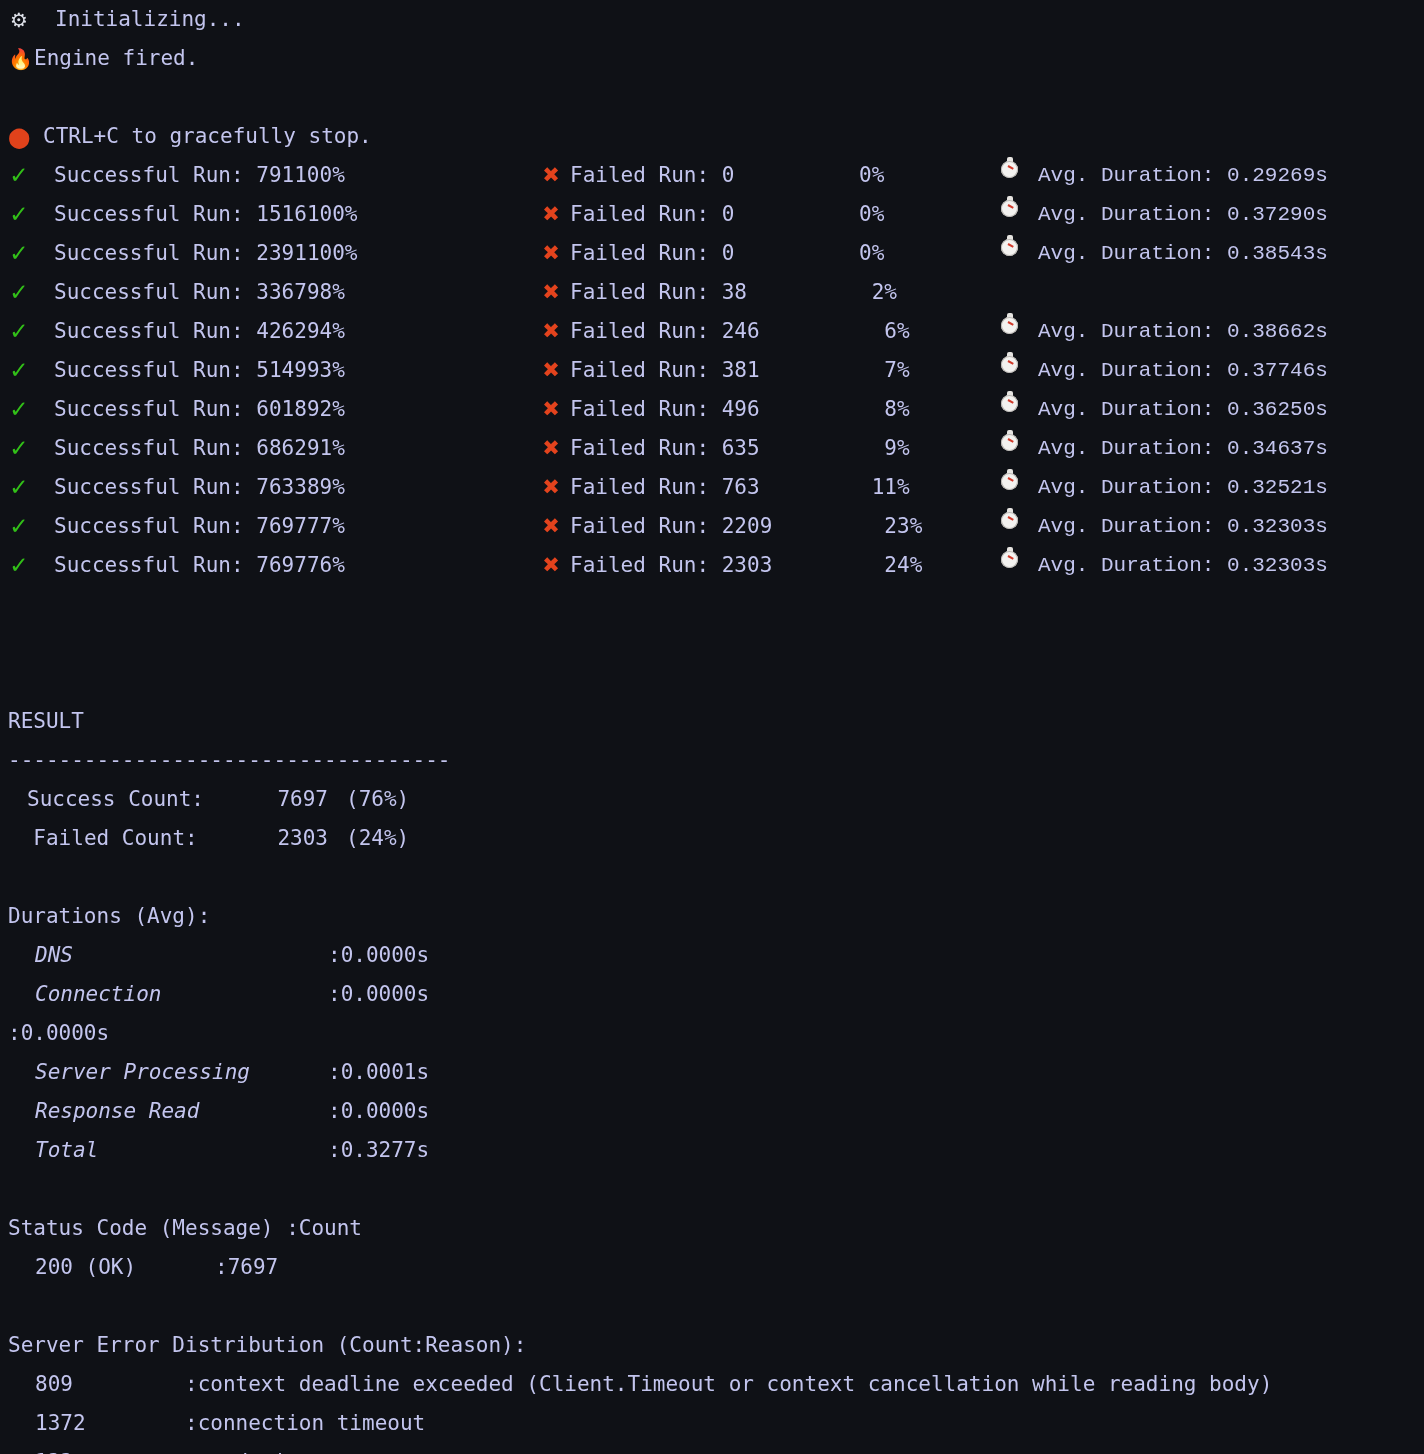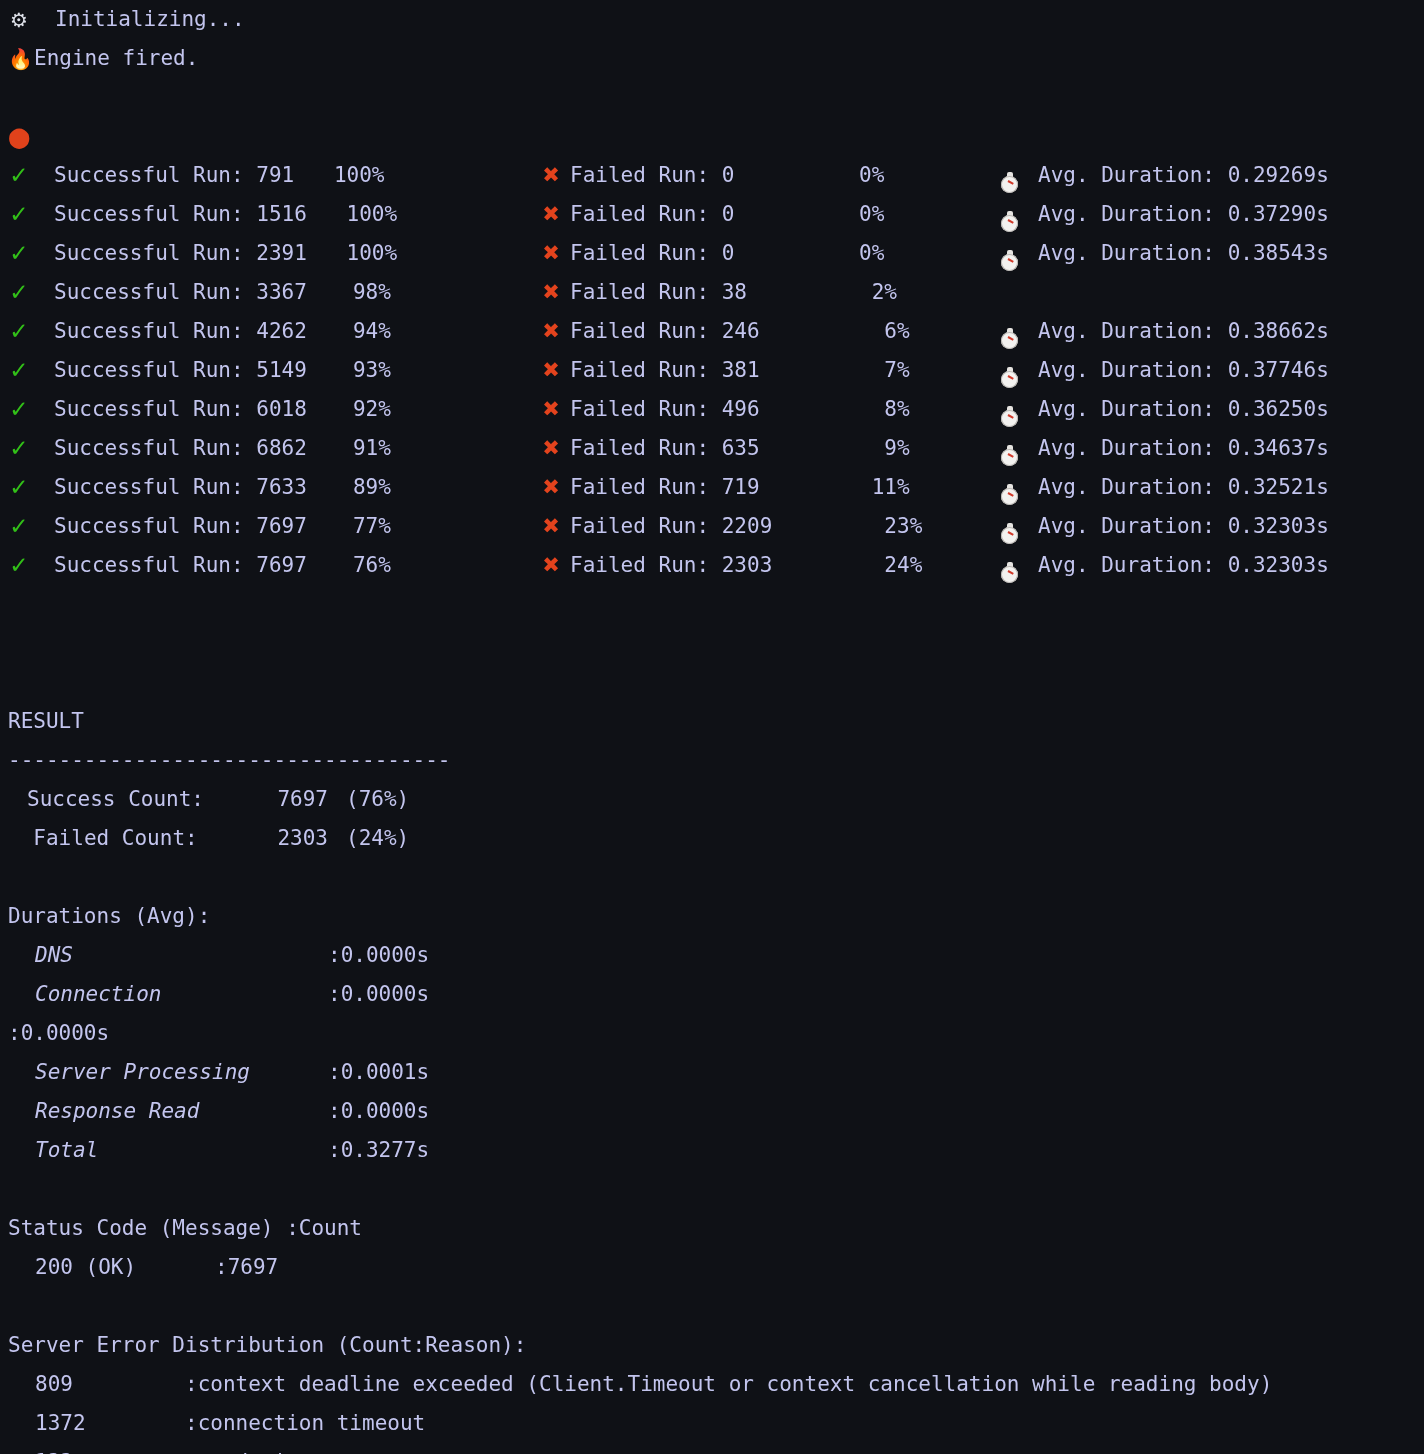--- a/index.html
+++ b/index.html
@@ -95,28 +95,28 @@
     width: 6px; height: 2px;
     background: #d03a2a;
     transform: rotate(28deg);
     transform-origin: left center;
   }
 
   
   .runrow { display: flex; align-items: center; height: 39px; }
   .col-success { width: 532px; display: flex; align-items: center; flex: 0 0 auto; }
   .col-failed  { width: 458px; display: flex; align-items: center; flex: 0 0 auto; }
-  .col-dur     { display: flex; align-items: flex-end; flex: 0 0 auto; }
+  .col-dur     { display: flex; align-items: flex-start; flex: 0 0 auto; font-family: Liberation Mono, monospace; }
 
   .lbl { white-space: pre; }
   .s-label { padding-left: 24px; }
   .f-label { padding-left: 8px; }
   .d-label { padding-left: 16px; }
 
-  .s-pct { width: 130px; text-align: center; white-space: pre; }
+  .s-pct { width: 130px; text-align: left; white-space: pre; }
   .f-pct { width: 150px; text-align: right; white-space: pre; }
 
   
   .kv { display: flex; white-space: pre; }
   .kv .k { width: 215px; white-space: pre; text-align: center; }
   .kv .v { width: 105px; text-align: right; white-space: pre; }
   .kv .p { padding-left: 18px; white-space: pre; }
 
   .dur-row { display: flex; white-space: pre; }
   .dur-row .k { padding-left: 27px; width: 293px; white-space: pre; font-style: italic; }
@@ -144,20 +144,21 @@
 
   <div class="line">
     <span class="ic fire">🔥</span>
     <span class="lbl" style="padding-left:4px">Engine fired.</span>
   </div>
 
   <div class="line blank"></div>
 
   <div class="line">
     <span class="ic stop">⬤</span>
+    <span class="lbl" style="padding-left:13px">CTRL+C to gracefully stop.</span>
   </div>
 
   <div id="runs">
       <div class="runrow">
         <span class="col-success">
           <span class="check">✓</span>
           <span class="lbl s-label">Successful Run: 791</span>
           <span class="s-pct">100%</span>
         </span>
         <span class="col-failed">
@@ -307,21 +308,21 @@
         </span>
       </div>
       <div class="runrow">
         <span class="col-success">
           <span class="check">✓</span>
           <span class="lbl s-label">Successful Run: 7633</span>
           <span class="s-pct">89%</span>
         </span>
         <span class="col-failed">
           <span class="xmark">✖</span>
-          <span class="lbl f-label">Failed Run: 719</span>
+          <span class="lbl f-label">Failed Run: 763</span>
           <span class="f-pct">11%</span>
         </span>
         <span class="col-dur">
           <span class="watch">
             <span class="stem"></span>
             <span class="face"></span>
             <span class="hand"></span>
           </span>
           <span class="lbl d-label">Avg. Duration: 0.32521s</span>
         </span>

